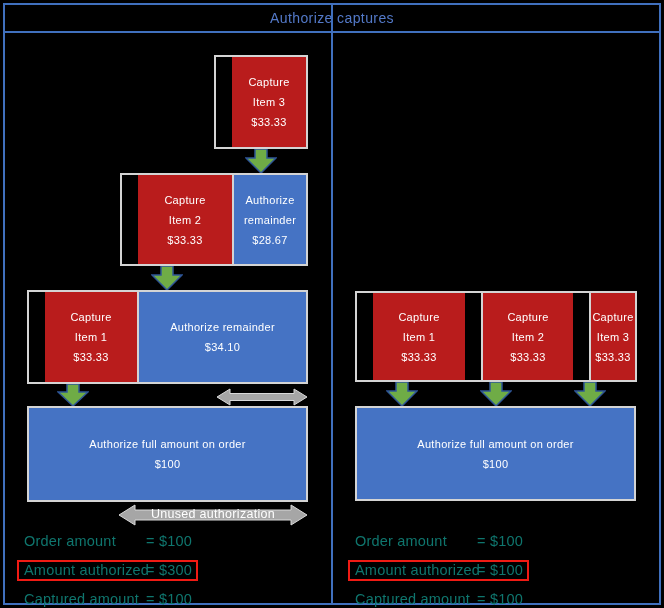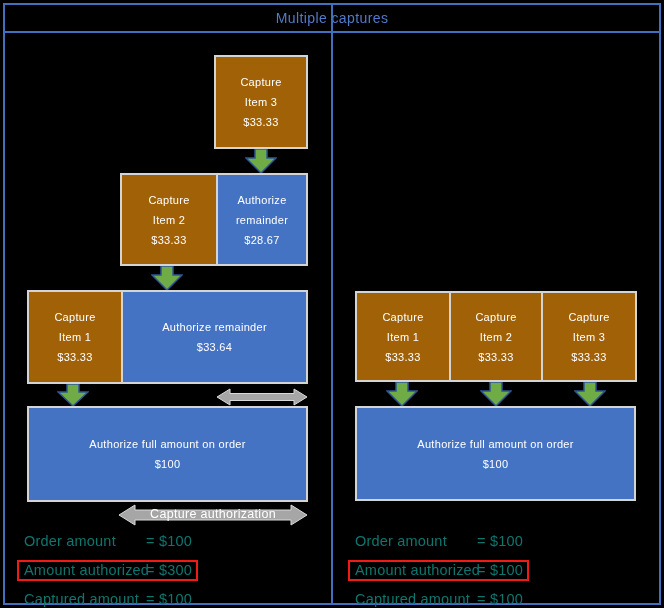--- a/index.html
+++ b/index.html
@@ -19,21 +19,21 @@
     width:2px; background:#4070BE; }
   .panel { position:absolute; top:28px; bottom:0; width:327px; }
   .panel-left { left:0; }
   .panel-right { left:50%; margin-left:2px; }
 
   .dbox { position:absolute; display:flex; box-sizing:border-box;
     border:2px solid #D4D4D4; }
   .cell { display:flex; align-items:center; justify-content:center;
     text-align:center; box-sizing:border-box; }
   .cell + .cell { border-left:2px solid #D4D4D4; }
-  .green { background:#a16207; }
+  .green { background:#b91c1c;margin-left:16px; }
   .blue  { background:#4573C4; }
   .box-label { color:#FFF; font-size:11px; line-height:20px;
     white-space:pre-line; letter-spacing:.3px; }
 
   .arrow { position:absolute; }
   .unused-wrap { position:absolute; }
   .unused-label { position:absolute; left:0; right:0; top:3px;
     text-align:center; color:#FFF; font-size:12.5px; letter-spacing:.3px; }
 
   .summary { position:absolute; }
@@ -42,21 +42,21 @@
     color:#0f766e; font-size:14.5px; letter-spacing:.2px; white-space:nowrap; }
   .sum-row.hl { border-color:#F01B14; }
   .sum-label { width:122px; }
 </style>
 </head>
 <body>
 
 <div class="frame">
 
   <div class="header">
-    <div class="header-cell">Multiple captures</div>
+    <div class="header-cell">Authorize captures</div>
   </div>
   <div class="v-divider"></div>
 
   <div class="panel panel-left">
 
     <div class="dbox" style="left:209px; top:22px; width:94px; height:94px;">
       <div class="cell green" style="flex:1;">
         <span class="box-label">Capture
 Item 3
 $33.33</span>
@@ -85,21 +85,21 @@
     </svg>
 
     <div class="dbox" style="left:22px; top:257px; width:281px; height:94px;">
       <div class="cell green" style="width:92px;">
         <span class="box-label">Capture
 Item 1
 $33.33</span>
       </div>
       <div class="cell blue" style="flex:1;">
         <span class="box-label">Authorize remainder
-$33.64</span>
+$34.10</span>
       </div>
     </div>
 
     <svg class="arrow" style="left:52px; top:351px;" width="32" height="23">
       <polygon points="10,0 22,0 22,8 31,8 16,22 1,8 10,8" fill="#6FAC46" stroke="#2E5596" stroke-width="1.5"></polygon>
     </svg>
 
     <svg class="arrow" style="left:211px; top:354px;" width="92" height="20">
       <polygon points="1,10 14,2 14,6.5 78,6.5 78,2 91,10 78,18 78,13.5 14,13.5 14,18" fill="#A6A6A6" stroke="#D9D9D9" stroke-width="1"></polygon>
     </svg>
@@ -108,21 +108,21 @@
       <div class="cell blue" style="flex:1;">
         <span class="box-label">Authorize full amount on order
 $100</span>
       </div>
     </div>
 
     <div class="unused-wrap" style="left:113px; top:471px; width:190px; height:22px;">
       <svg width="190" height="22">
         <polygon points="1,11 17,1 17,6 173,6 173,1 189,11 173,21 173,16 17,16 17,21" fill="#A6A6A6" stroke="#D9D9D9" stroke-width="1"></polygon>
       </svg>
-      <span class="unused-label">Capture authorization</span>
+      <span class="unused-label">Unused authorization</span>
     </div>
 
     <div class="summary" style="left:12px; top:498px;">
       <div class="sum-row">
         <span class="sum-label">Order amount</span>
         <span class="sum-value">= $100</span>
       </div>
       <div class="sum-row hl">
         <span class="sum-label">Amount authorized</span>
         <span class="sum-value">= $300</span>

